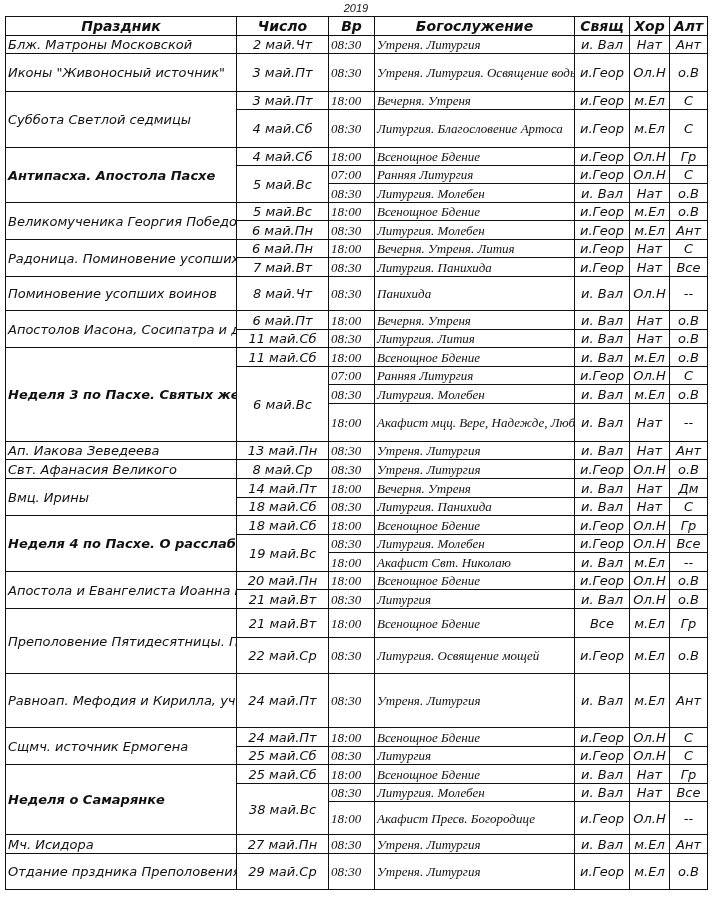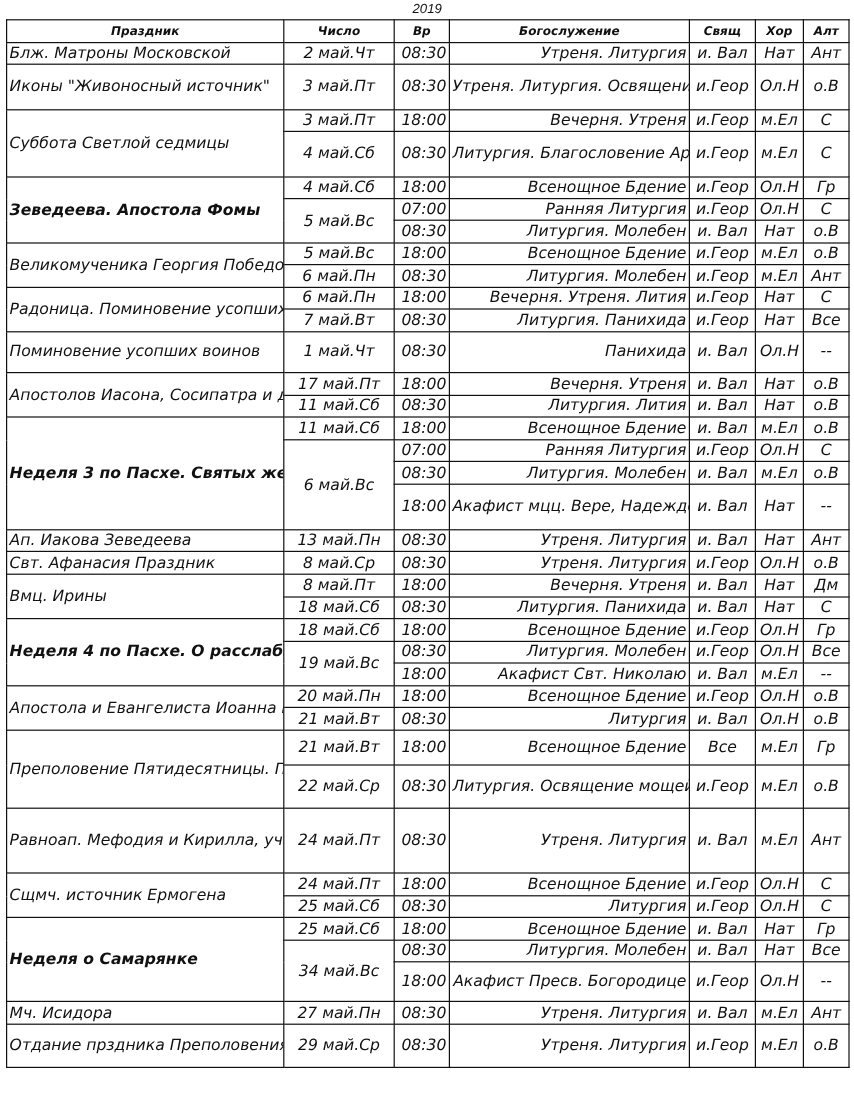--- a/index.html
+++ b/index.html
@@ -4,27 +4,27 @@
 <style>
   html, body { margin: 0; padding: 0; background: #ffffff; }
   body { width: 712px; height: 915px; position: relative; overflow: hidden;
          font-family: "DejaVu Sans", sans-serif; color: #111; }
   .year { position: absolute; top: 2px; left: 0; width: 712px; text-align: center;
           font-family: "Liberation Sans", sans-serif; font-size: 11px; line-height: 12px; font-style: italic; }
   table.sched { position: absolute; left: 5px; top: 16px; border-collapse: collapse;
                 table-layout: fixed; width: 702px; }
   table.sched td, table.sched th { border: 1px solid #111; padding: 0 2px; font-style: italic;
         font-size: 13px; line-height: 15px; overflow: hidden; white-space: nowrap; vertical-align: middle; }
-  table.sched th { font-weight: bold; font-size: 10px; height: 18px; text-align: center; }
+  table.sched th { font-weight: bold; font-size: 14px; height: 18px; text-align: center; }
   th.h-serv, th.h-time { text-align: left; }
   td.feast { white-space: normal; }
   td.feast.bold { font-weight: bold; }
   td.date { text-align: center; }
-  td.time { text-align: right; padding: 0 1px; }
-  td.serv { text-align: right; white-space: normal; line-height: 14px; }
+  td.time { text-align: left; padding: 0 1px; font-family: Liberation Serif, serif; }
+  td.serv { text-align: left; white-space: normal; line-height: 14px; font-family: Liberation Serif, serif; }
   td.priest, td.choir, td.alt { text-align: center; padding: 0 1px; }
   col.c-feast { width: 231px; } col.c-date { width: 92px; } col.c-time { width: 46px; }
   col.c-serv { width: 200px; } col.c-priest { width: 55px; } col.c-choir { width: 40px; } col.c-alt { width: 38px; }
 </style>
 </head>
 <body>
 
 <div class="year">2019</div>
 
 <table class="sched">
@@ -78,21 +78,21 @@
       </tr>
       <tr style="height: 38px;">
         <td class="date">4 май.Сб</td>
         <td class="time">08:30</td>
         <td class="serv">Литургия. Благословение Артоса</td>
         <td class="priest">и.Геор</td>
         <td class="choir">м.Ел</td>
         <td class="alt">С</td>
       </tr>
       <tr style="height: 18px;">
-        <td class="feast bold" rowspan="3">Зеведеева. Апостола Фомы</td>
+        <td class="feast bold" rowspan="3">Антипасха. Апостола Пасхе</td>
         <td class="date">4 май.Сб</td>
         <td class="time">18:00</td>
         <td class="serv">Всенощное Бдение</td>
         <td class="priest">и.Геор</td>
         <td class="choir">Ол.Н</td>
         <td class="alt">Гр</td>
       </tr>
       <tr style="height: 18px;">
         <td class="date" rowspan="2">5 май.Вс</td>
         <td class="time">07:00</td>
@@ -137,30 +137,30 @@
       <tr style="height: 19px;">
         <td class="date">7 май.Вт</td>
         <td class="time">08:30</td>
         <td class="serv">Литургия. Панихида</td>
         <td class="priest">и.Геор</td>
         <td class="choir">Нат</td>
         <td class="alt">Все</td>
       </tr>
       <tr style="height: 34px;">
         <td class="feast">Поминовение усопших воинов</td>
-        <td class="date">1 май.Чт</td>
+        <td class="date">8 май.Чт</td>
         <td class="time">08:30</td>
         <td class="serv">Панихида</td>
         <td class="priest">и. Вал</td>
         <td class="choir">Ол.Н</td>
         <td class="alt">--</td>
       </tr>
       <tr style="height: 19px;">
         <td class="feast" rowspan="2">Апостолов Иасона, Сосипатра и других</td>
-        <td class="date">17 май.Пт</td>
+        <td class="date">6 май.Пт</td>
         <td class="time">18:00</td>
         <td class="serv">Вечерня. Утреня</td>
         <td class="priest">и. Вал</td>
         <td class="choir">Нат</td>
         <td class="alt">о.В</td>
       </tr>
       <tr style="height: 18px;">
         <td class="date">11 май.Сб</td>
         <td class="time">08:30</td>
         <td class="serv">Литургия. Лития</td>
@@ -202,31 +202,31 @@
       <tr style="height: 18px;">
         <td class="feast">Ап. Иакова Зеведеева</td>
         <td class="date">13 май.Пн</td>
         <td class="time">08:30</td>
         <td class="serv">Утреня. Литургия</td>
         <td class="priest">и. Вал</td>
         <td class="choir">Нат</td>
         <td class="alt">Ант</td>
       </tr>
       <tr style="height: 19px;">
-        <td class="feast">Свт. Афанасия Праздник</td>
+        <td class="feast">Свт. Афанасия Великого</td>
         <td class="date">8 май.Ср</td>
         <td class="time">08:30</td>
         <td class="serv">Утреня. Литургия</td>
         <td class="priest">и.Геор</td>
         <td class="choir">Ол.Н</td>
         <td class="alt">о.В</td>
       </tr>
       <tr style="height: 19px;">
         <td class="feast" rowspan="2">Вмц. Ирины</td>
-        <td class="date">8 май.Пт</td>
+        <td class="date">14 май.Пт</td>
         <td class="time">18:00</td>
         <td class="serv">Вечерня. Утреня</td>
         <td class="priest">и. Вал</td>
         <td class="choir">Нат</td>
         <td class="alt">Дм</td>
       </tr>
       <tr style="height: 18px;">
         <td class="date">18 май.Сб</td>
         <td class="time">08:30</td>
         <td class="serv">Литургия. Панихида</td>
@@ -321,21 +321,21 @@
       <tr style="height: 19px;">
         <td class="feast bold" rowspan="3">Неделя о Самарянке</td>
         <td class="date">25 май.Сб</td>
         <td class="time">18:00</td>
         <td class="serv">Всенощное Бдение</td>
         <td class="priest">и. Вал</td>
         <td class="choir">Нат</td>
         <td class="alt">Гр</td>
       </tr>
       <tr style="height: 18px;">
-        <td class="date" rowspan="2">34 май.Вс</td>
+        <td class="date" rowspan="2">38 май.Вс</td>
         <td class="time">08:30</td>
         <td class="serv">Литургия. Молебен</td>
         <td class="priest">и. Вал</td>
         <td class="choir">Нат</td>
         <td class="alt">Все</td>
       </tr>
       <tr style="height: 33px;">
         <td class="time">18:00</td>
         <td class="serv">Акафист Пресв. Богородице</td>
         <td class="priest">и.Геор</td>

